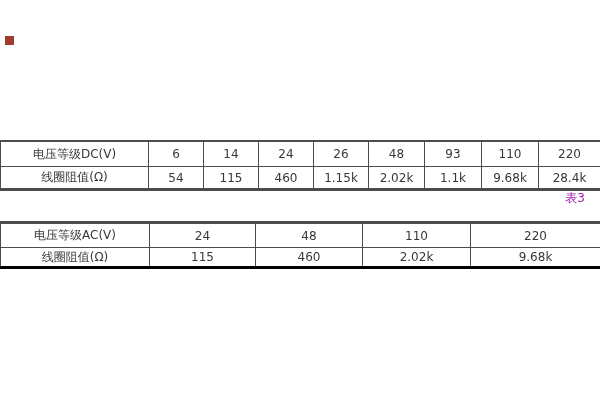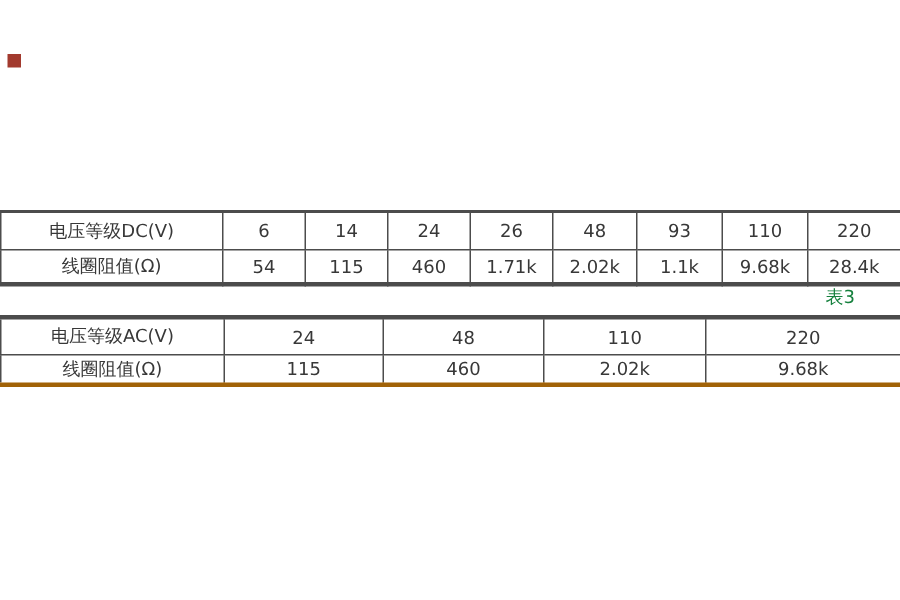--- a/index.html
+++ b/index.html
@@ -55,36 +55,36 @@
   }
   .t1 tr.row-top td {
     height: 24px;
     border-bottom: 1px solid #4c4c4c;
   }
   .t1 tr.row-bottom td {
     height: 21px;
   }
   .t2 {
     border-top: 3px solid #4c4c4c;
-    border-bottom: 3px solid #a16207;
+    border-bottom: 3px solid #000000;
   }
   .t2 tr.row-top td {
     height: 23px;
     border-bottom: 1px solid #4c4c4c;
   }
   .t2 tr.row-bottom td {
     height: 18px;
   }
   .tbl-caption {
-    height: 19px;
+    height: 30px;
     line-height: 15px;
     font-size: 12px;
-    color: #15803d;
+    color: #a21caf;
     text-align: right;
-    padding-right: 30px;
+    padding-right: 15px;
   }
 </style>
 </head>
 <body>
 
 <div class="canvas">
   <div class="red-marker"></div>
 
   <div class="content">
 
@@ -110,21 +110,21 @@
           <td>48</td>
           <td>93</td>
           <td>110</td>
           <td>220</td>
         </tr>
         <tr class="row-bottom">
           <td>线圈阻值(Ω)</td>
           <td>54</td>
           <td>115</td>
           <td>460</td>
-          <td>1.71k</td>
+          <td>1.15k</td>
           <td>2.02k</td>
           <td>1.1k</td>
           <td>9.68k</td>
           <td>28.4k</td>
         </tr>
       </tbody>
     </table>
 
     <div class="tbl-caption">表3</div>
 

